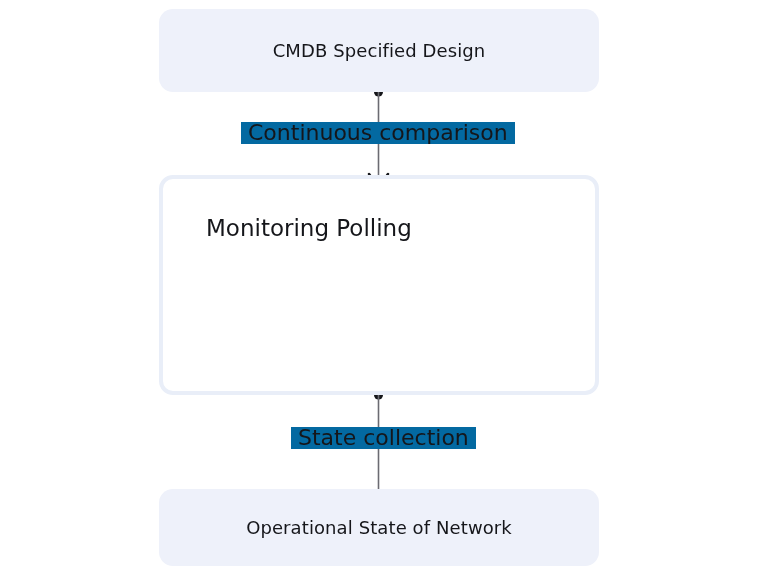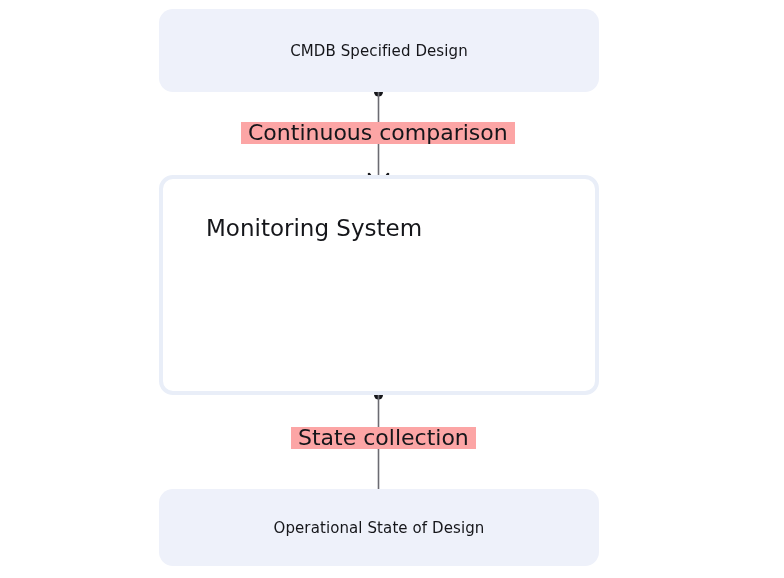--- a/index.html
+++ b/index.html
@@ -34,21 +34,21 @@
     align-items: center;
     justify-content: center;
   }
 
   .node-outlined {
     background: #ffffff;
     border: 4px solid #e9eef8;
   }
 
   .node-title {
-    font-size: 15px;
+    font-size: 18px;
     color: #15161a;
     letter-spacing: 0.1px;
     font-weight: 400;
     white-space: nowrap;
   }
 
   #node-cmdb {
     left: 159px;
     top: 9px;
     width: 440px;
@@ -124,21 +124,21 @@
     width: 784px;
     height: 578px;
     pointer-events: none;
   }
 
   .edge-label {
     position: absolute;
     font-size: 22px;
     color: #15161a;
     white-space: nowrap;
-    background: #fca5a5;
+    background: #0369a1;
     padding: 0 7px;
     line-height: 1;
   }
 
   #label-continuous {
     left: 241px;
     top: 122px;
   }
 
   #label-data {
@@ -167,23 +167,23 @@
   </svg>
 
   <div class="node node-filled" id="node-cmdb">
     <span class="node-title">CMDB Specified Design</span>
   </div>
 
   <div class="edge-label" id="label-continuous">Continuous comparison</div>
 
   <div class="node node-outlined" id="node-monitoring">
     <div class="monitor-body">
-      <div class="monitor-heading">Monitoring System</div>
+      <div class="monitor-heading">Monitoring Polling</div>
     </div>
   </div>
 
   <div class="edge-label" id="label-data">State collection</div>
 
   <div class="node node-filled" id="node-operational">
-    <span class="node-title">Operational State of Design</span>
+    <span class="node-title">Operational State of Network</span>
   </div>
 
 </div>
 
 </body></html>

